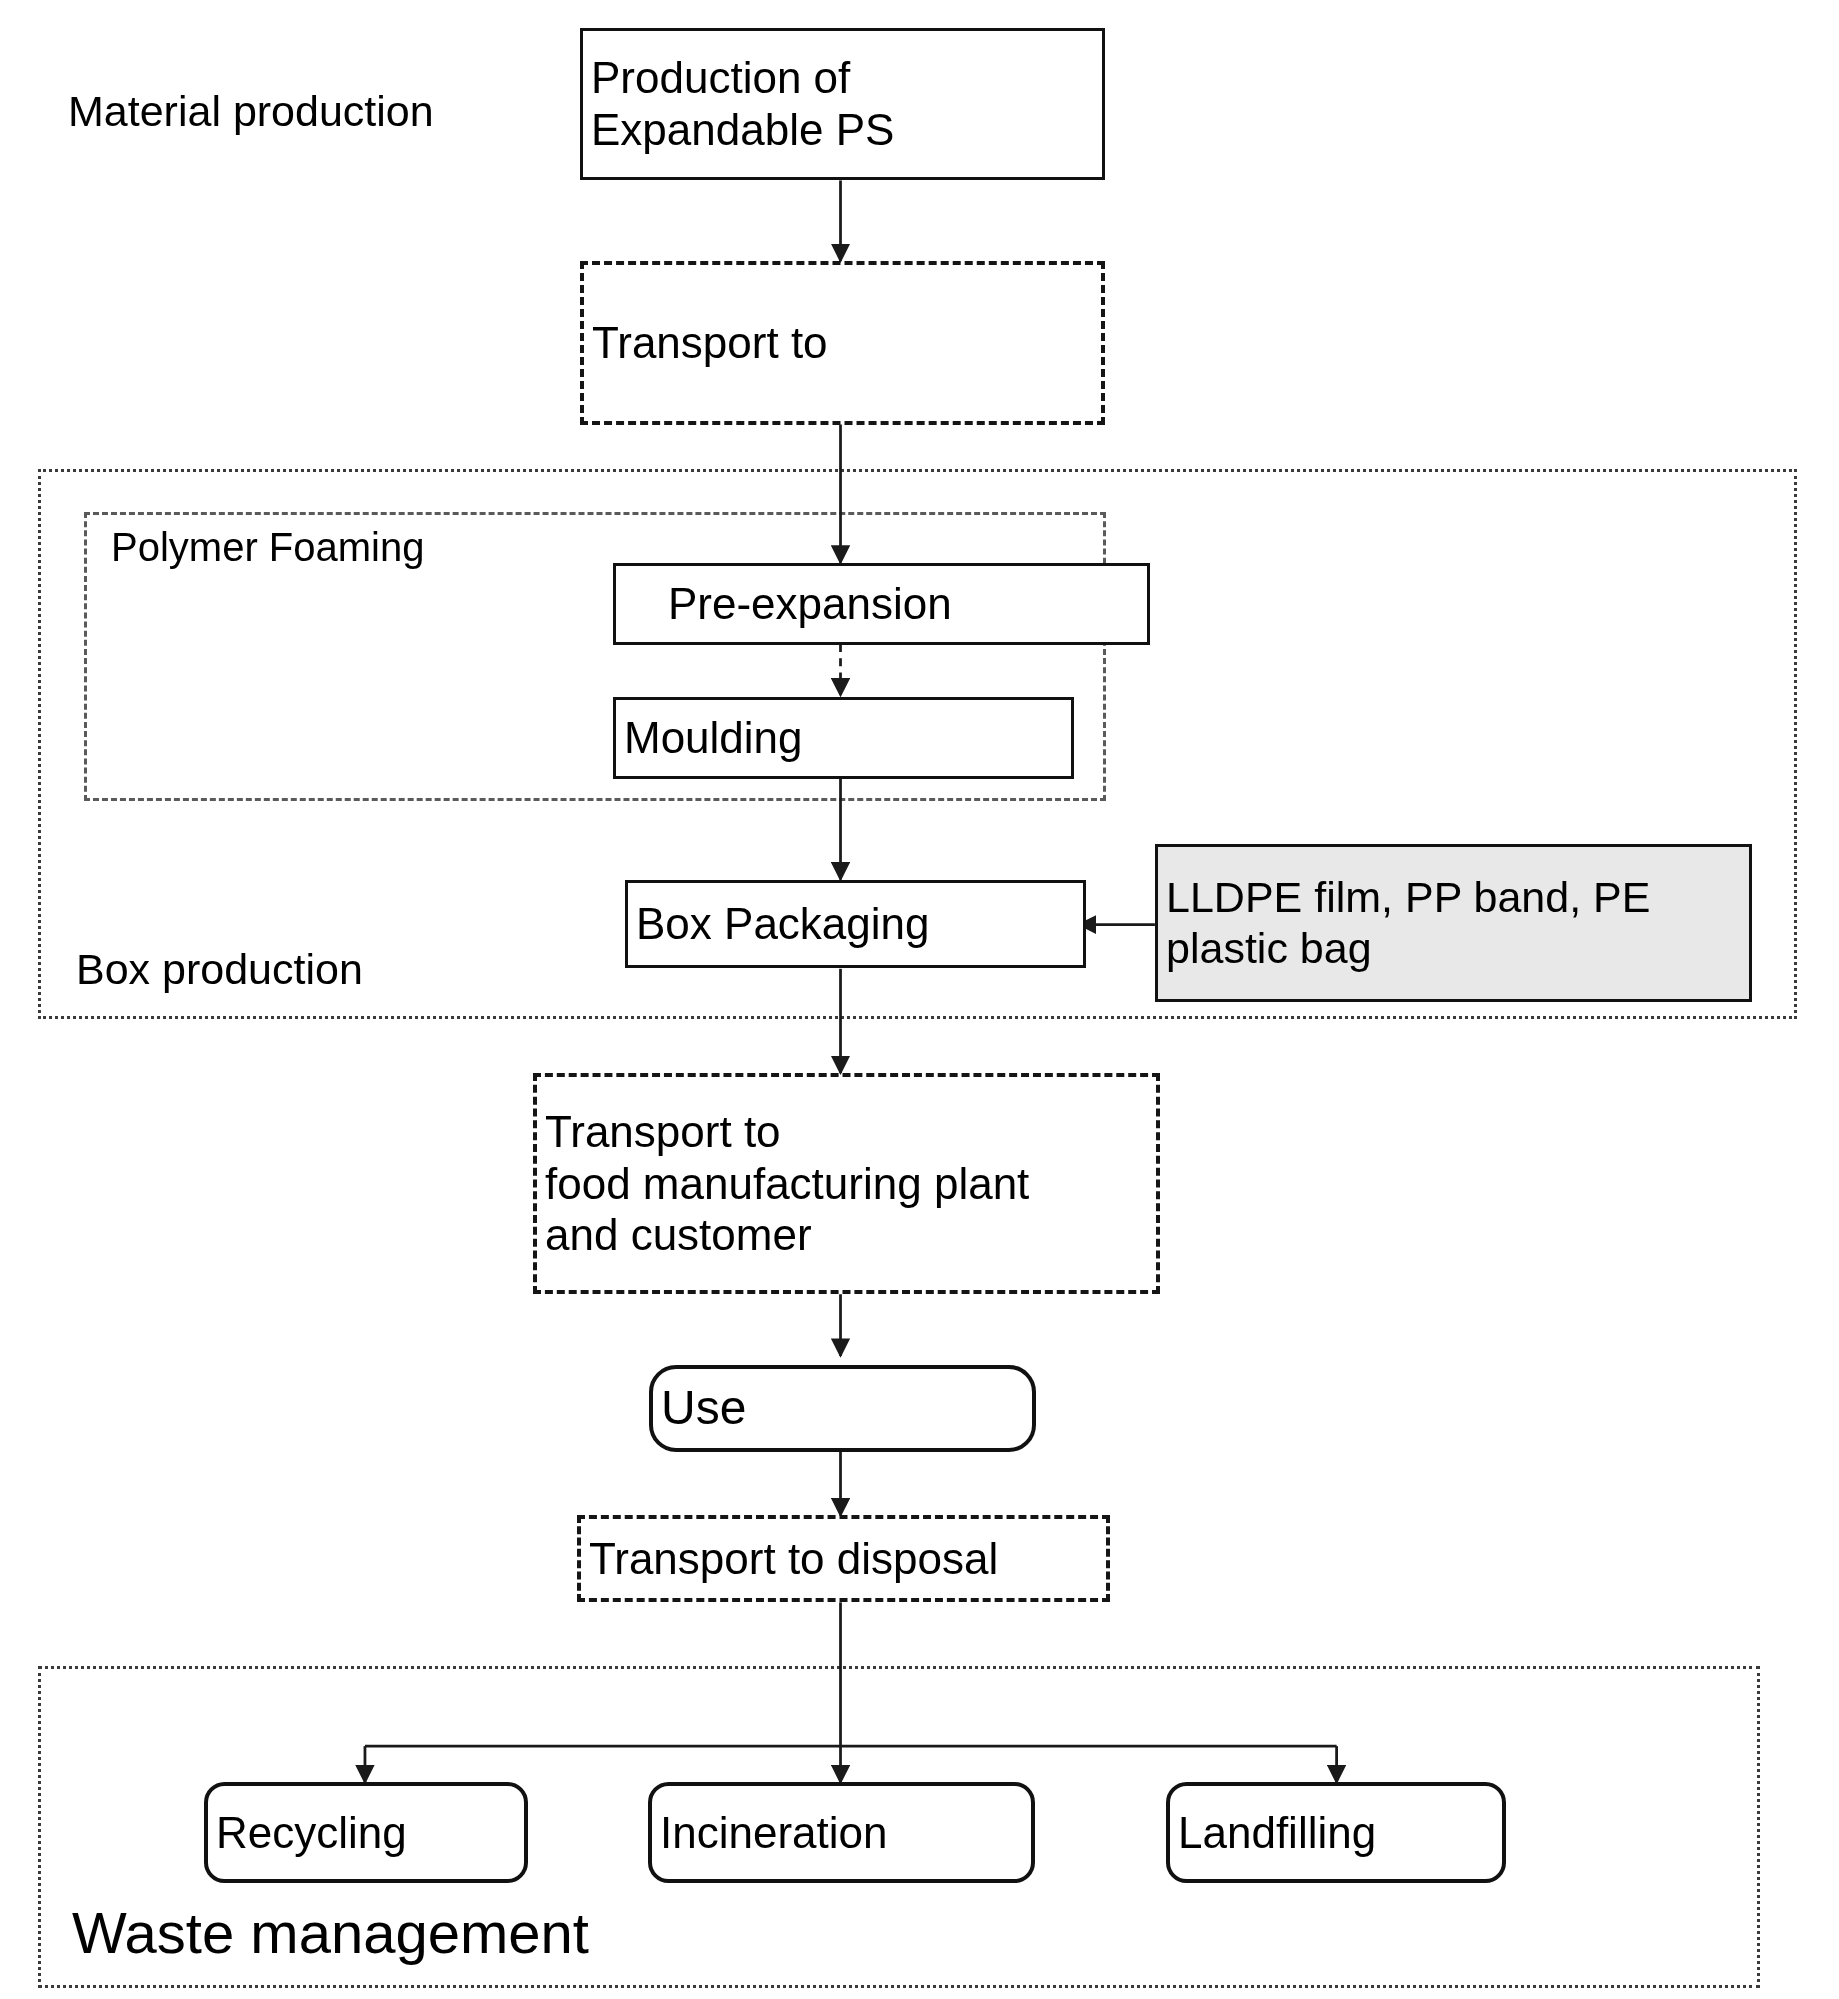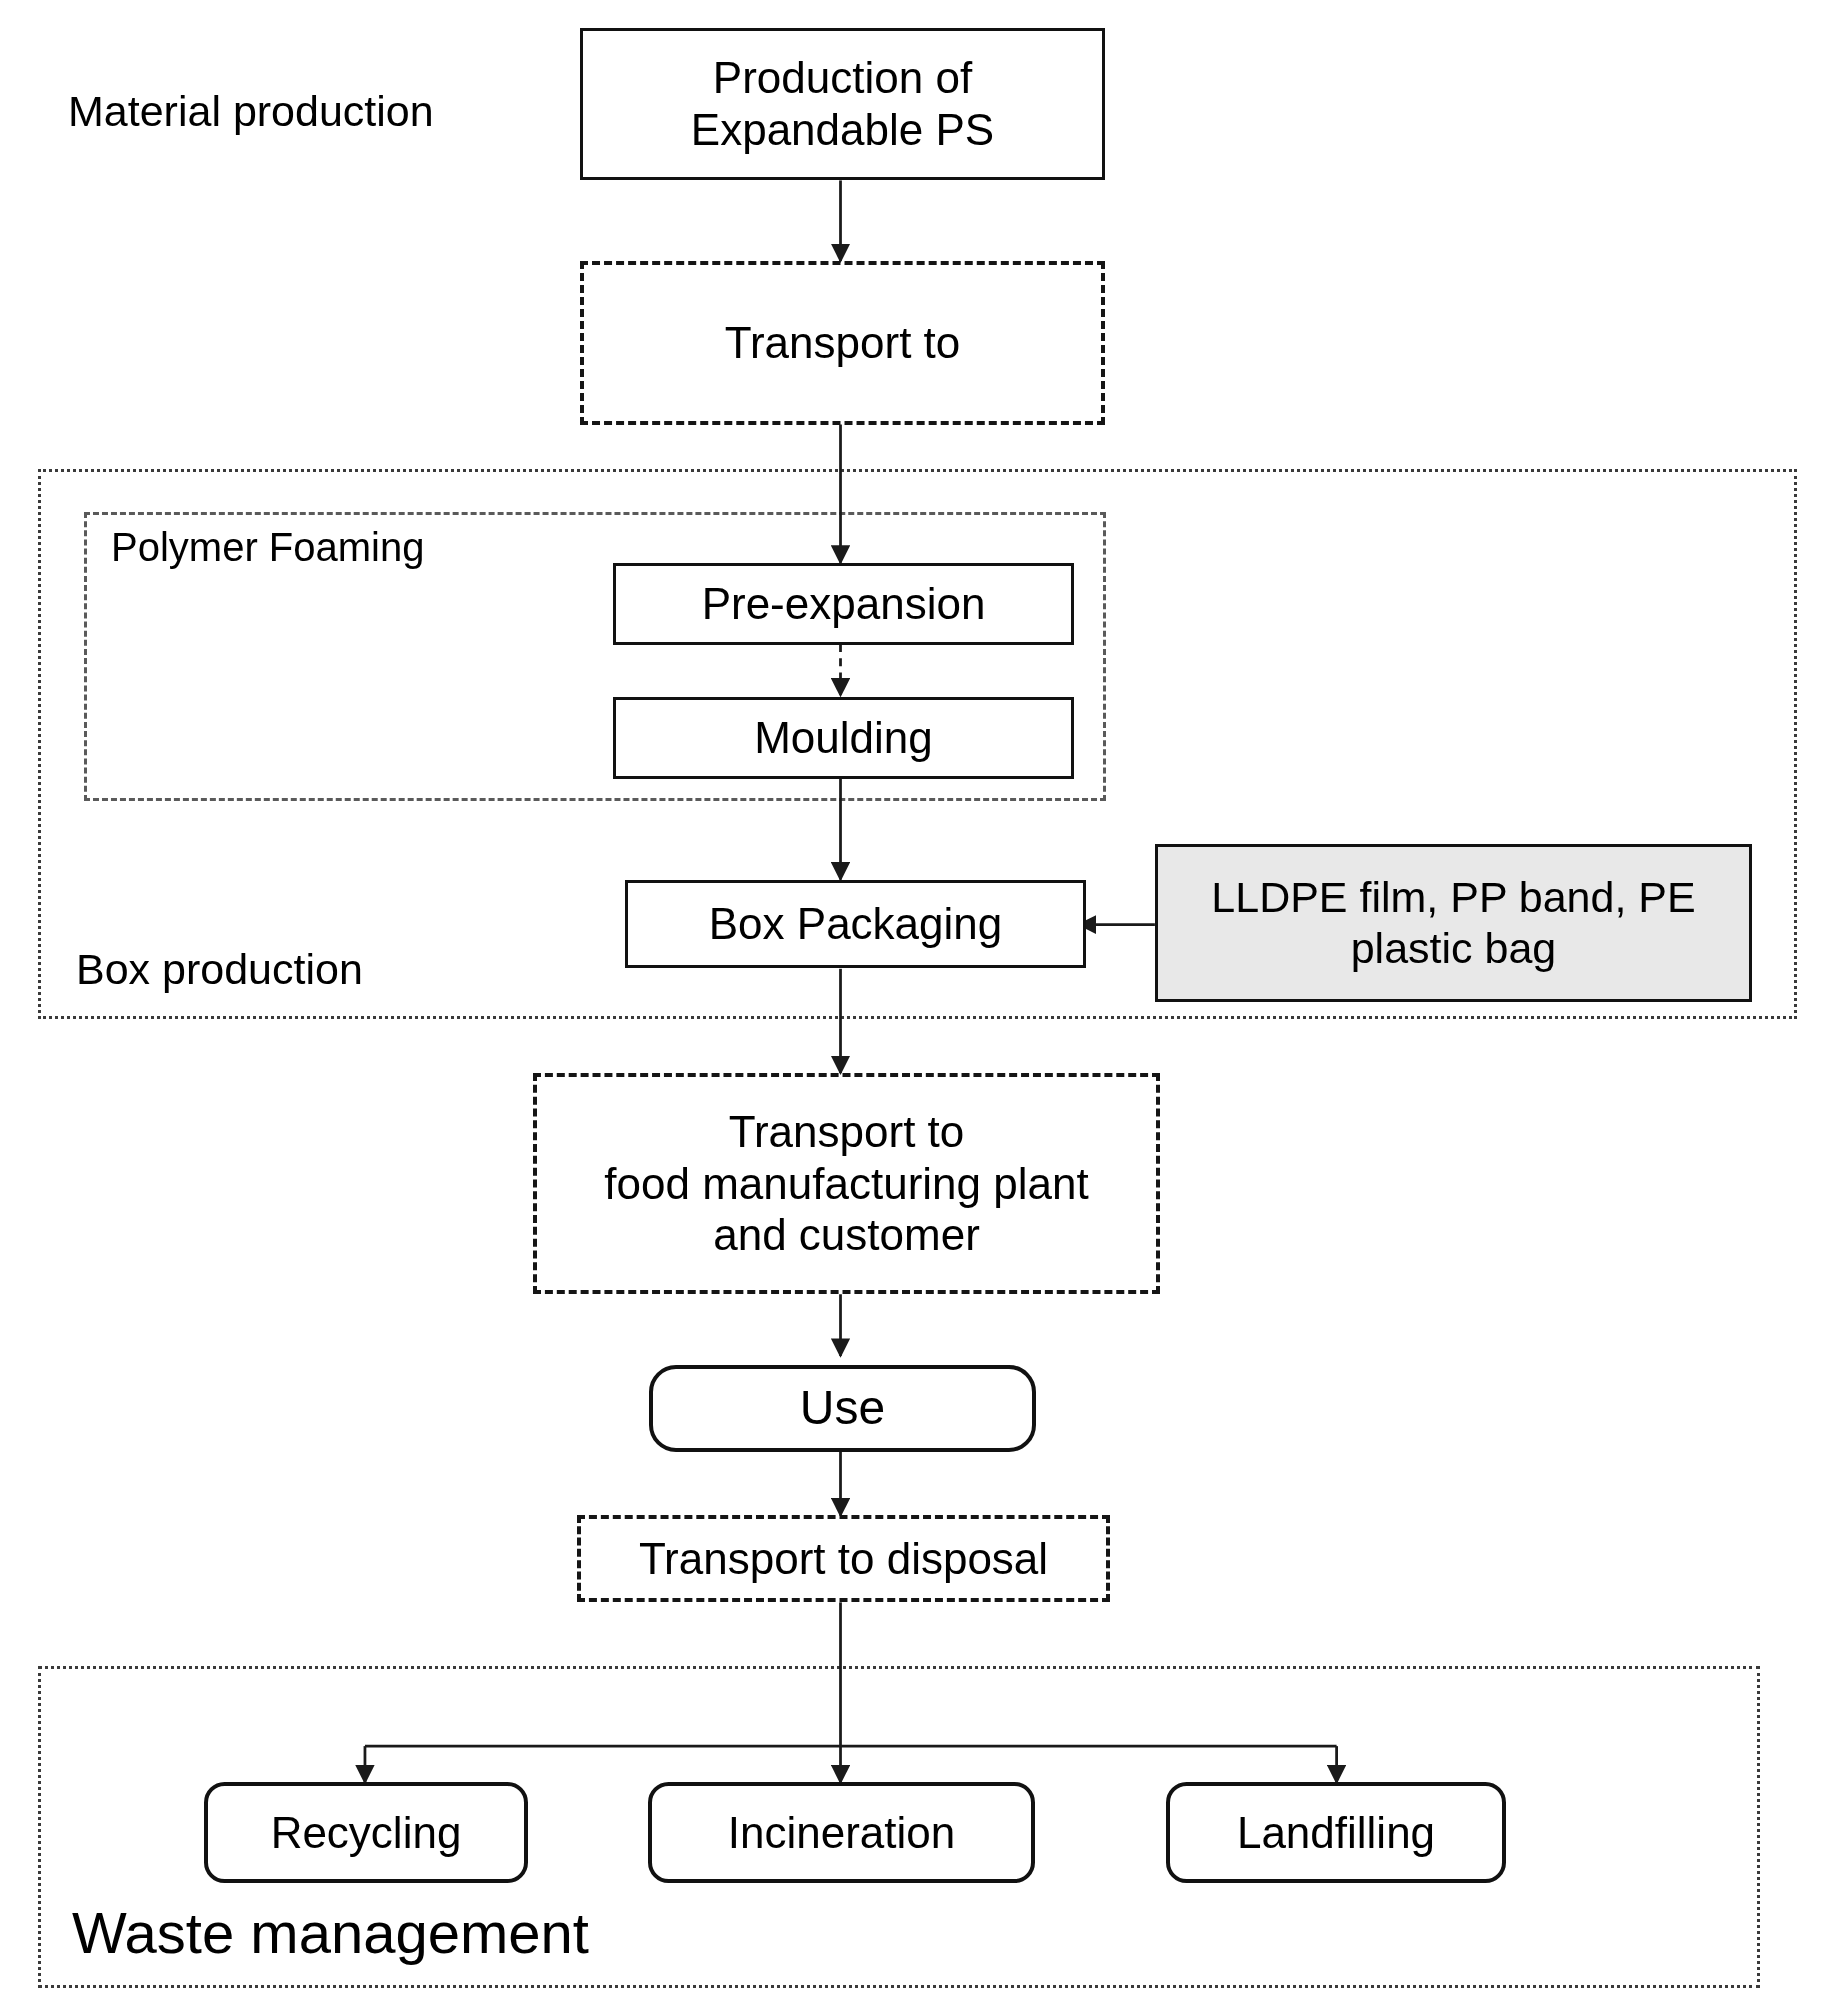--- a/index.html
+++ b/index.html
@@ -18,21 +18,20 @@
     background: #ffffff;
     overflow: hidden;
   }
   
   .node {
     position: absolute;
     box-sizing: border-box;
     display: flex;
     align-items: center;
     justify-content: center;
-    text-align: center;
     background: #ffffff;
     color: #000;
     line-height: 1.18;
     z-index: 5;
   }
   .node .lbl { display: block; width: 100%; padding: 0 8px; }
 
   .solid-box {
     border: 3.2px solid #111111;
   }
@@ -151,21 +150,21 @@
       <span>Expandable PS</span>
     </span>
   </div>
 
   <div class="node dashed-box" style="left:580px; top:261px; width:525px; height:164px; font-size:44px;">
     <span class="lbl">
       <span>Transport to</span><br>
     </span>
   </div>
 
-  <div class="node solid-box" style="left:613px; top:563px; width:461px; height:82px; font-size:44px;">
+  <div class="node solid-box" style="left:613px; top:563px; width:537px; height:82px; font-size:44px;padding-left:44px;">
     <span class="lbl">Pre-expansion</span>
   </div>
 
   <div class="node solid-box" style="left:613px; top:697px; width:461px; height:82px; font-size:44px;">
     <span class="lbl">Moulding</span>
   </div>
 
   <div class="node solid-box" style="left:613px; top:880px; width:461px; height:88px; font-size:44px;margin-left:12px;">
     <span class="lbl">Box Packaging</span>
   </div>

